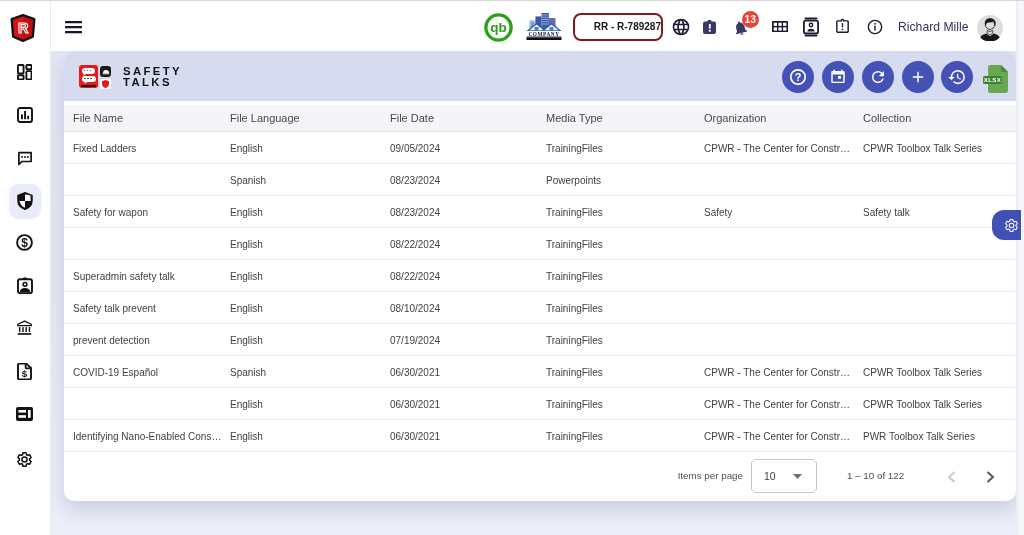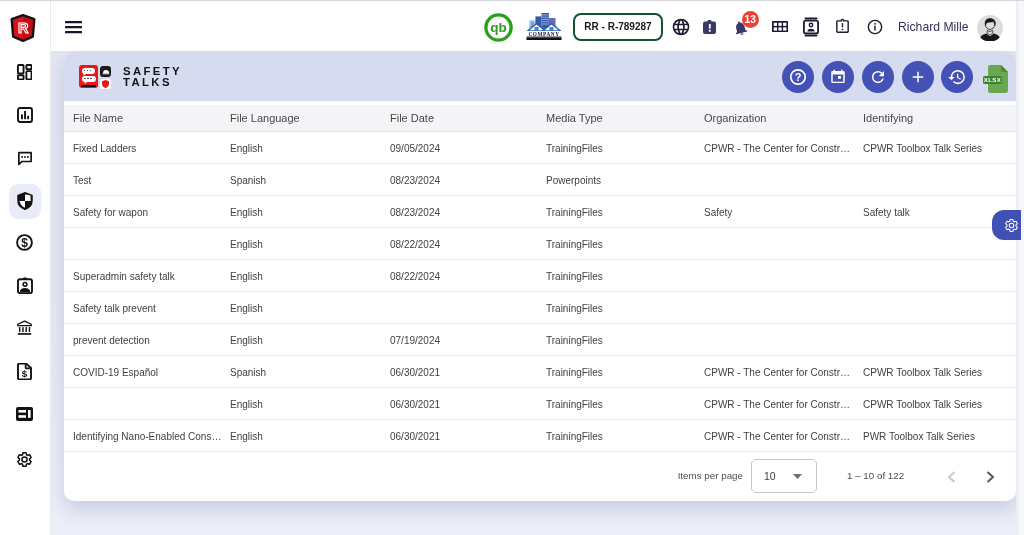--- a/index.html
+++ b/index.html
@@ -92,33 +92,32 @@
           </svg>
           <div class="abs" style="left:-5px;top:10.5px;width:19.8px;height:8px;background:#3e8234;border-radius:1.5px;color:#fff;font-size:6.2px;font-weight:bold;text-align:center;line-height:8px;letter-spacing:0.3px;">XLSX</div>
         </div>
       </div>
       <div id="thead">
         <div class="hcell" style="left:9px;">File Name</div>
         <div class="hcell" style="left:166px;">File Language</div>
         <div class="hcell" style="left:326px;">File Date</div>
         <div class="hcell" style="left:482px;">Media Type</div>
         <div class="hcell" style="left:640px;">Organization</div>
-        <div class="hcell" style="left:799px;">Identifying</div>
+        <div class="hcell" style="left:799px;">Collection</div>
       </div>
       <div id="rows">
         <div class="row" style="top:81px;">
             <div class="cell" style="left:9px;width:153px;">Fixed Ladders</div>
             <div class="cell" style="left:166px;width:156px;">English</div>
             <div class="cell" style="left:326px;width:152px;">09/05/2024</div>
             <div class="cell" style="left:482px;width:154px;">TrainingFiles</div>
             <div class="cell" style="left:640px;width:155px;">CPWR - The Center for Constr…</div>
             <div class="cell" style="left:799px;width:144px;">CPWR Toolbox Talk Series</div>
           </div>
         <div class="row" style="top:113px;">
-            <div class="cell" style="left:9px;width:153px;">Test</div>
             <div class="cell" style="left:166px;width:156px;">Spanish</div>
             <div class="cell" style="left:326px;width:152px;">08/23/2024</div>
             <div class="cell" style="left:482px;width:154px;">Powerpoints</div>
           </div>
         <div class="row" style="top:145px;">
             <div class="cell" style="left:9px;width:153px;">Safety for wapon</div>
             <div class="cell" style="left:166px;width:156px;">English</div>
             <div class="cell" style="left:326px;width:152px;">08/23/2024</div>
             <div class="cell" style="left:482px;width:154px;">TrainingFiles</div>
             <div class="cell" style="left:640px;width:155px;">Safety</div>
@@ -131,20 +130,21 @@
           </div>
         <div class="row" style="top:209px;">
             <div class="cell" style="left:9px;width:153px;">Superadmin safety talk</div>
             <div class="cell" style="left:166px;width:156px;">English</div>
             <div class="cell" style="left:326px;width:152px;">08/22/2024</div>
             <div class="cell" style="left:482px;width:154px;">TrainingFiles</div>
           </div>
         <div class="row" style="top:241px;">
             <div class="cell" style="left:9px;width:153px;">Safety talk prevent</div>
             <div class="cell" style="left:166px;width:156px;">English</div>
+            <div class="cell" style="left:326px;width:152px;">08/10/2024</div>
             <div class="cell" style="left:482px;width:154px;">TrainingFiles</div>
           </div>
         <div class="row" style="top:273px;">
             <div class="cell" style="left:9px;width:153px;">prevent detection</div>
             <div class="cell" style="left:166px;width:156px;">English</div>
             <div class="cell" style="left:326px;width:152px;">07/19/2024</div>
             <div class="cell" style="left:482px;width:154px;">TrainingFiles</div>
           </div>
         <div class="row" style="top:305px;">
             <div class="cell" style="left:9px;width:153px;">COVID-19 Español</div>
@@ -218,21 +218,21 @@
       <polygon points="5,38 23,23.5 41,38" fill="#fff" stroke="#2b63b5" stroke-width="3"></polygon>
       <polygon points="35,38 53,23.5 71,38" fill="#fff" stroke="#2b63b5" stroke-width="3"></polygon>
       <rect x="19" y="30" width="8" height="8" fill="#4a7fc1"></rect>
         <rect x="49" y="30" width="8" height="8" fill="#4a7fc1"></rect>
       <rect x="2" y="38" width="72" height="11" fill="#fff"></rect>
       <text x="38" y="47.5" font-size="10.5" font-weight="bold" fill="#14142a" text-anchor="middle" letter-spacing="1.2" font-family="Liberation Serif">COMPANY</text>
       <rect x="3" y="49" width="70" height="1" fill="#2a2a40"></rect>
       <rect x="3" y="50.5" width="70" height="5.5" fill="#0d0d14"></rect>
     </svg>
 
-    <div class="abs" style="left:523px;top:13px;width:90px;height:28px;border:2px solid #14532d;border-radius:8px;background:#fff;text-align:center;line-height:24px;font-size:10px;font-weight:bold;color:#191920;">RR - R-789287</div>
+    <div class="abs" style="left:523px;top:13px;width:90px;height:28px;border:2px solid #7f1d1d;border-radius:8px;background:#fff;text-align:right;line-height:24px;font-size:10px;font-weight:bold;color:#191920;">RR - R-789287</div>
 
     <svg class="abs" style="left:621px;top:17px;" width="20" height="20" viewBox="0 0 24 24">
       <path d="M12 2a10 10 0 1 0 0 20 10 10 0 0 0 0-20zm6.93 6h-2.95a15.65 15.65 0 0 0-1.38-3.56A8.03 8.03 0 0 1 18.92 8zM12 4.04c.83 1.2 1.48 2.53 1.91 3.96h-3.82A14.1 14.1 0 0 1 12 4.04zM4.26 14C4.1 13.36 4 12.69 4 12s.1-1.36.26-2h3.38c-.08.66-.14 1.32-.14 2s.06 1.34.14 2zm.82 2h2.95c.32 1.25.78 2.45 1.38 3.56A7.99 7.99 0 0 1 5.08 16zm2.95-8H5.08a7.99 7.99 0 0 1 4.33-3.56A15.65 15.65 0 0 0 8.03 8zM12 19.96a14.1 14.1 0 0 1-1.91-3.96h3.82A14.1 14.1 0 0 1 12 19.96zM14.34 14H9.66c-.09-.66-.16-1.32-.16-2s.07-1.35.16-2h4.68c.09.65.16 1.32.16 2s-.07 1.34-.16 2zm.25 5.56c.6-1.11 1.06-2.31 1.38-3.56h2.95a8.03 8.03 0 0 1-4.33 3.56zM16.36 14c.08-.66.14-1.32.14-2s-.06-1.34-.14-2h3.38c.16.64.26 1.31.26 2s-.1 1.36-.26 2z" fill="#1b1b33"></path>
     </svg>
 
     <svg class="abs" style="left:653px;top:20px;" width="13" height="14" viewBox="0 0 13 14">
       <rect x="4.5" y="0" width="4" height="3" rx="1.2" fill="#3a3866"></rect>
       <rect x="0" y="1.4" width="13" height="12.6" rx="2" fill="#3a3866"></rect>
       <rect x="5.9" y="3.8" width="1.8" height="5" rx="0.9" fill="#fff"></rect>
       <circle cx="6.8" cy="10.8" r="1.1" fill="#fff"></circle>

